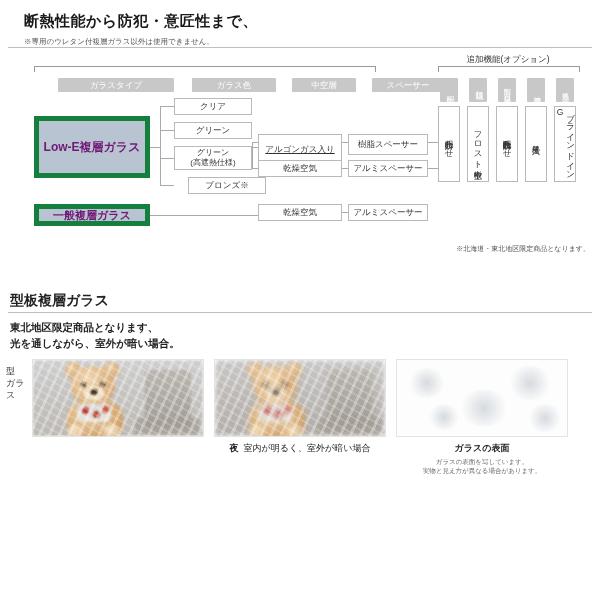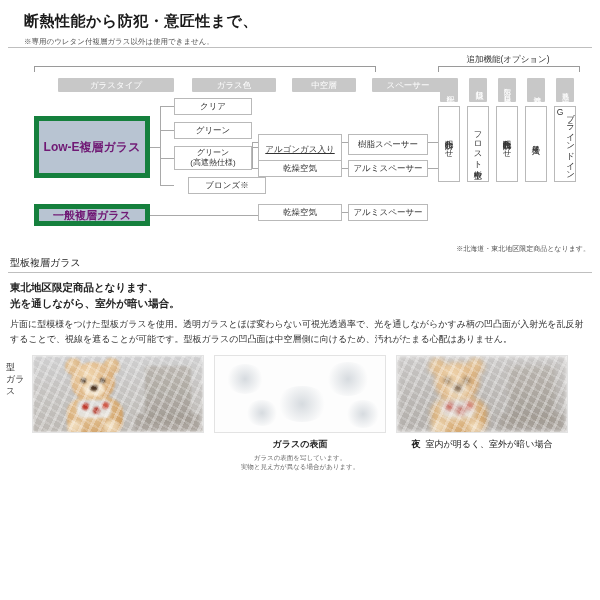--- a/index.html
+++ b/index.html
@@ -38,23 +38,24 @@
     color: #555;
   }
 
   
   .sec-title {
     font-size: 11px;
     color: #5a5a5a;
     padding: 4px 10px 2px 10px;
   }
   .sec-title.big {
-    font-size: 10px;
-    font-weight: normal;
+    font-size: 14px;
+    font-weight: bold;
     color: #222;
+    margin-top: 36px;
   }
   .rule {
     border-bottom: 1px solid #bfbfbf;
     margin: 0 8px;
   }
 
   
   .chart {
     position: relative;
     margin: 6px 8px 0 8px;
@@ -380,21 +381,20 @@
   </div>
 
   <div class="sec-title big" style="padding-top:6px;">型板複層ガラス</div>
   <div class="rule"></div>
 
   <div class="lead">
     <div>東北地区限定商品となります、</div>
     <div>光を通しながら、室外が暗い場合。</div>
   </div>
 
-  <div class="body-text">片面に型模様をつけた型板ガラスを使用。透明ガラスとほぼ変わらない可視光透過率で、光を通しながらかすみ柄の凹凸面が入射光を乱反射することで、視線を遮ることが可能です。型板ガラスの凹凸面は中空層側に向けるため、汚れがたまる心配はありません。</div>
 
   <div class="photos">
 
     <div class="sidelabel">
       <div>型</div>
       <div>ガラス</div>
     </div>
 
     <div class="photo-col">
       <div class="photo">
@@ -416,39 +416,20 @@
           <div class="flower f3"></div>
           <div class="paw l"></div>
           <div class="paw r"></div>
         </div>
         <div class="glass-tex"></div>
       </div>
     </div>
 
     <div class="photo-col">
       <div class="photo">
-        <div class="white-glass">
-          <div class="spk" style="left:10px; top:8px; width:40px; height:30px;"></div>
-          <div class="spk" style="left:60px; top:30px; width:54px; height:36px;"></div>
-          <div class="spk" style="left:110px; top:6px; width:46px; height:34px;"></div>
-          <div class="spk" style="left:30px; top:44px; width:34px; height:26px;"></div>
-          <div class="spk" style="left:130px; top:44px; width:36px; height:28px;"></div>
-        </div>
-      </div>
-      <div class="cap">
-        <span class="t">ガラスの表面</span>
-      </div>
-      <div class="subnote">
-        <div>ガラスの表面を写しています。</div>
-        <div>実物と見え方が異なる場合があります。</div>
-      </div>
-    </div>
-
-    <div class="photo-col">
-      <div class="photo">
         <div class="bg-room dark blur2"></div>
         <div class="room-obj blur2"></div>
         <div class="room-obj2 blur2"></div>
         <div class="bear blur2">
           <div class="ear l"></div>
           <div class="ear r"></div>
           <div class="head"></div>
           <div class="muzzle"></div>
           <div class="eye l"></div>
           <div class="eye r"></div>
@@ -462,14 +443,33 @@
           <div class="paw r"></div>
         </div>
         <div class="glass-tex"></div>
       </div>
       <div class="cap">
         <span class="t">夜</span>
         &nbsp;<span>室内が明るく、室外が暗い場合</span>
       </div>
     </div>
 
+    <div class="photo-col">
+      <div class="photo">
+        <div class="white-glass">
+          <div class="spk" style="left:10px; top:8px; width:40px; height:30px;"></div>
+          <div class="spk" style="left:60px; top:30px; width:54px; height:36px;"></div>
+          <div class="spk" style="left:110px; top:6px; width:46px; height:34px;"></div>
+          <div class="spk" style="left:30px; top:44px; width:34px; height:26px;"></div>
+          <div class="spk" style="left:130px; top:44px; width:36px; height:28px;"></div>
+        </div>
+      </div>
+      <div class="cap">
+        <span class="t">ガラスの表面</span>
+      </div>
+      <div class="subnote">
+        <div>ガラスの表面を写しています。</div>
+        <div>実物と見え方が異なる場合があります。</div>
+      </div>
+    </div>
+
   </div>
 </div>
 
 </body></html>

